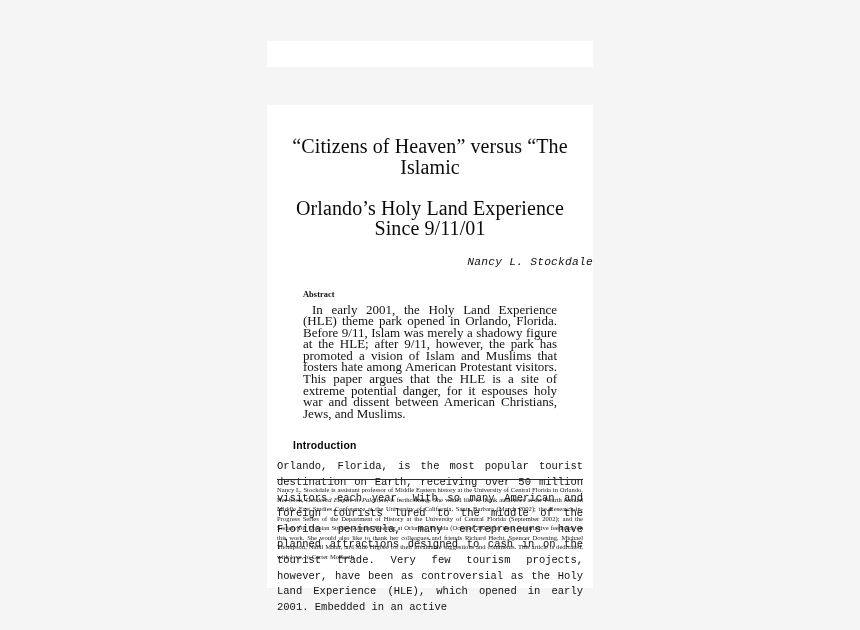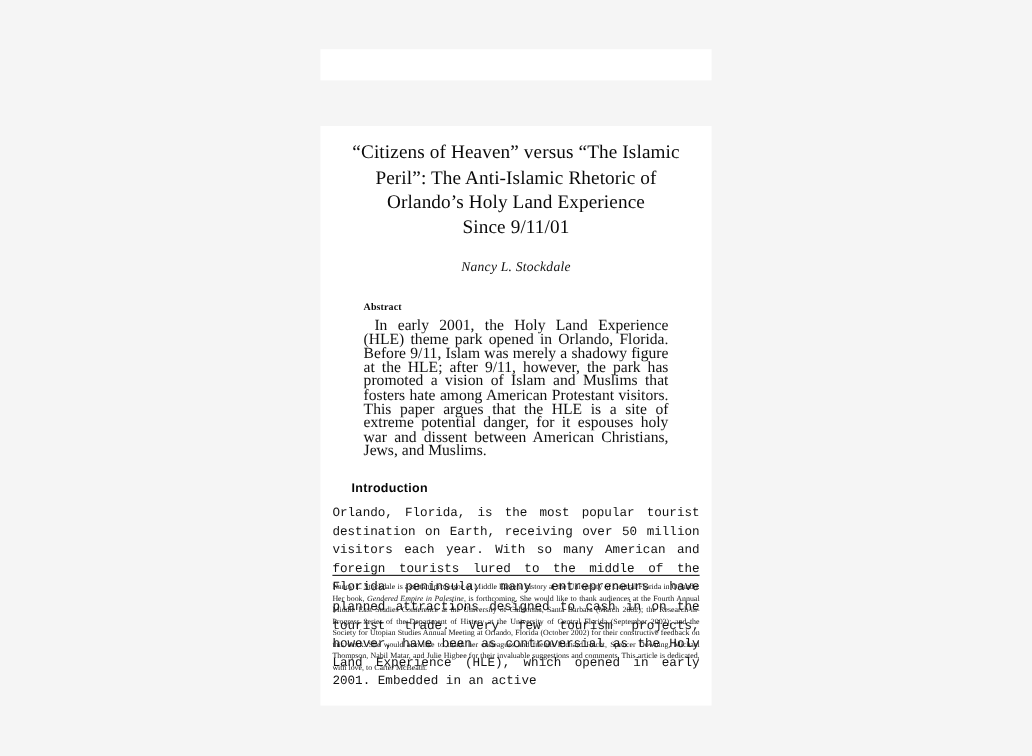--- a/index.html
+++ b/index.html
@@ -43,33 +43,33 @@
 
   .page-inner {
     position: absolute;
     left: 0;
     top: 0;
     width: 326px;
   }
 
   
   .title {
-    margin: 13px 8px 0 8px;
+    margin: 31px 8px 0 8px;
     font-family: "Liberation Serif", serif;
-    font-size: 16px;
+    font-size: 20px;
     line-height: 20.5px;
     text-align: center;
     color: #0a0a0a;
     letter-spacing: 0.1px;
   }
 
   .author {
     margin: 17px 0 0 0;
-    text-align: center;
-    font-family: Liberation Serif, serif;
+    text-align: right;
+    font-family: Liberation Mono, monospace;
     font-style: italic;
     font-size: 11.3px;
     color: #101010;
     letter-spacing: 0.2px;
   }
 
   
   .abstract-wrap {
     margin: 22px 36px 0 36px;
   }
@@ -140,21 +140,21 @@
 
 <div class="canvas">
 
   <div class="header-band"></div>
 
   <div class="page">
     <div class="page-inner">
 
       <div class="title">
         <span>“Citizens of Heaven” versus “The Islamic</span><br>
-        <span>Peril”: The Anti-Islamic Rhetoric of</span><br>
+        <br>
         <span>Orlando’s Holy Land Experience</span><br>
         <span>Since 9/11/01</span>
       </div>
 
       <div class="author">Nancy L. Stockdale</div>
 
       <div class="abstract-wrap">
         <div class="abstract-heading">Abstract</div>
         <div class="abstract-body">In early 2001, the Holy Land Experience (HLE) theme park opened in Orlando, Florida. Before 9/11, Islam was merely a shadowy figure at the HLE; after 9/11, however, the park has promoted a vision of Islam and Muslims that fosters hate among American Protestant visitors. This paper argues that the HLE is a site of extreme potential danger, for it espouses holy war and dissent between American Christians, Jews, and Muslims.</div>
       </div>

